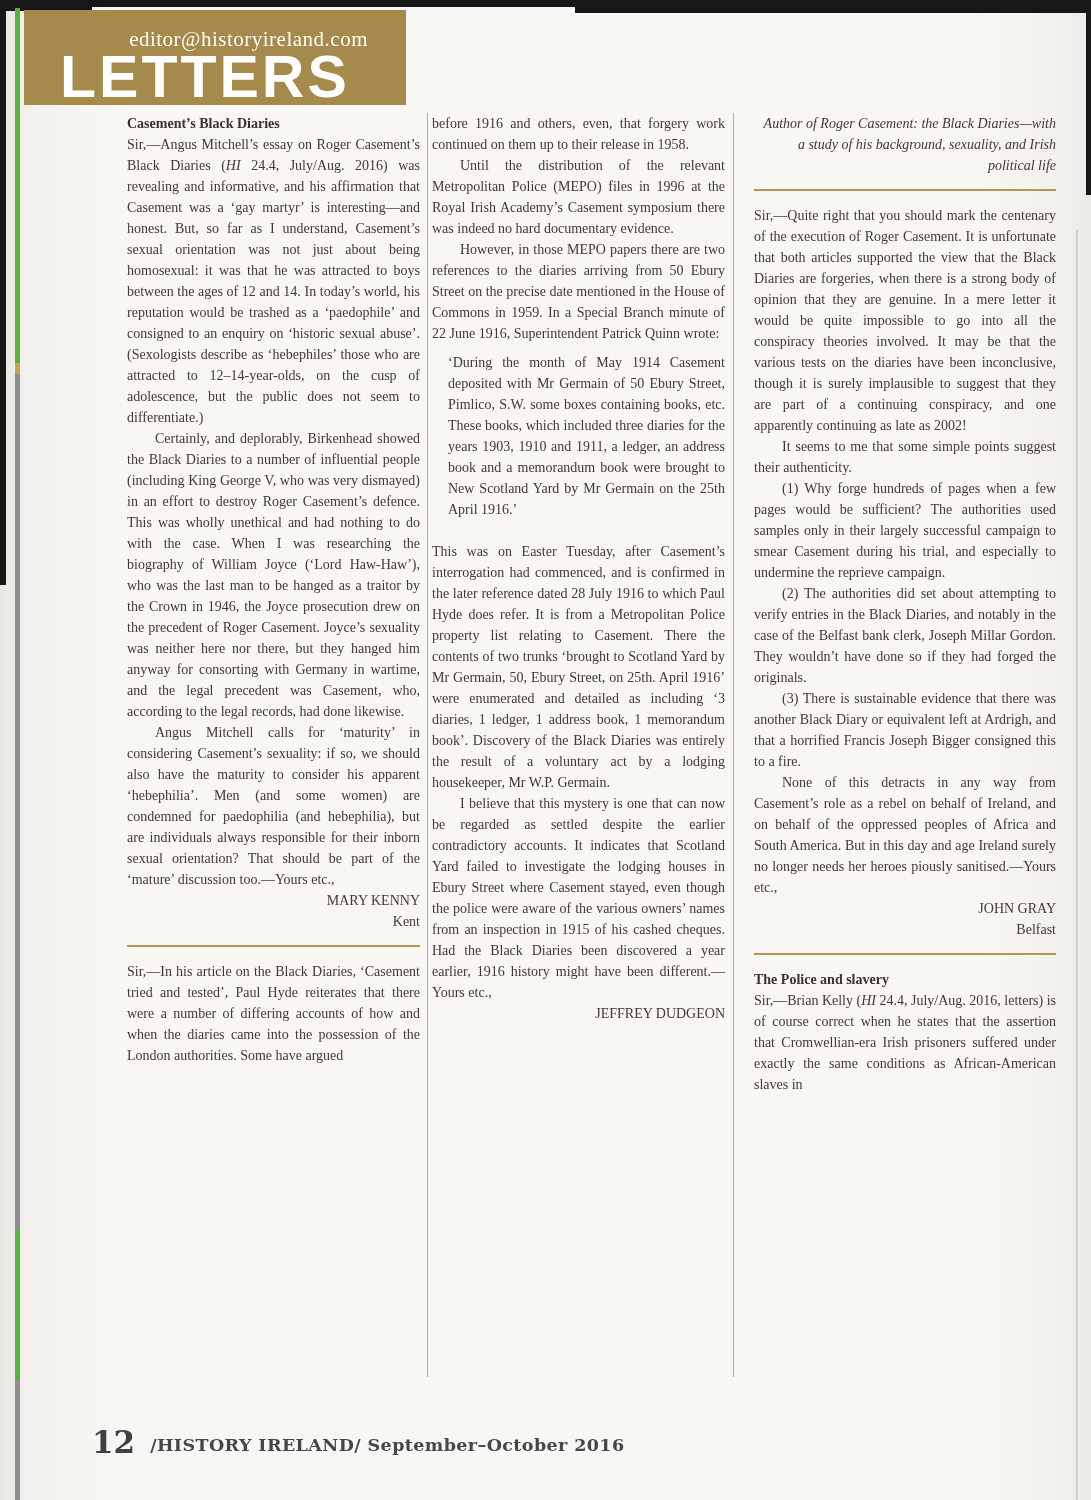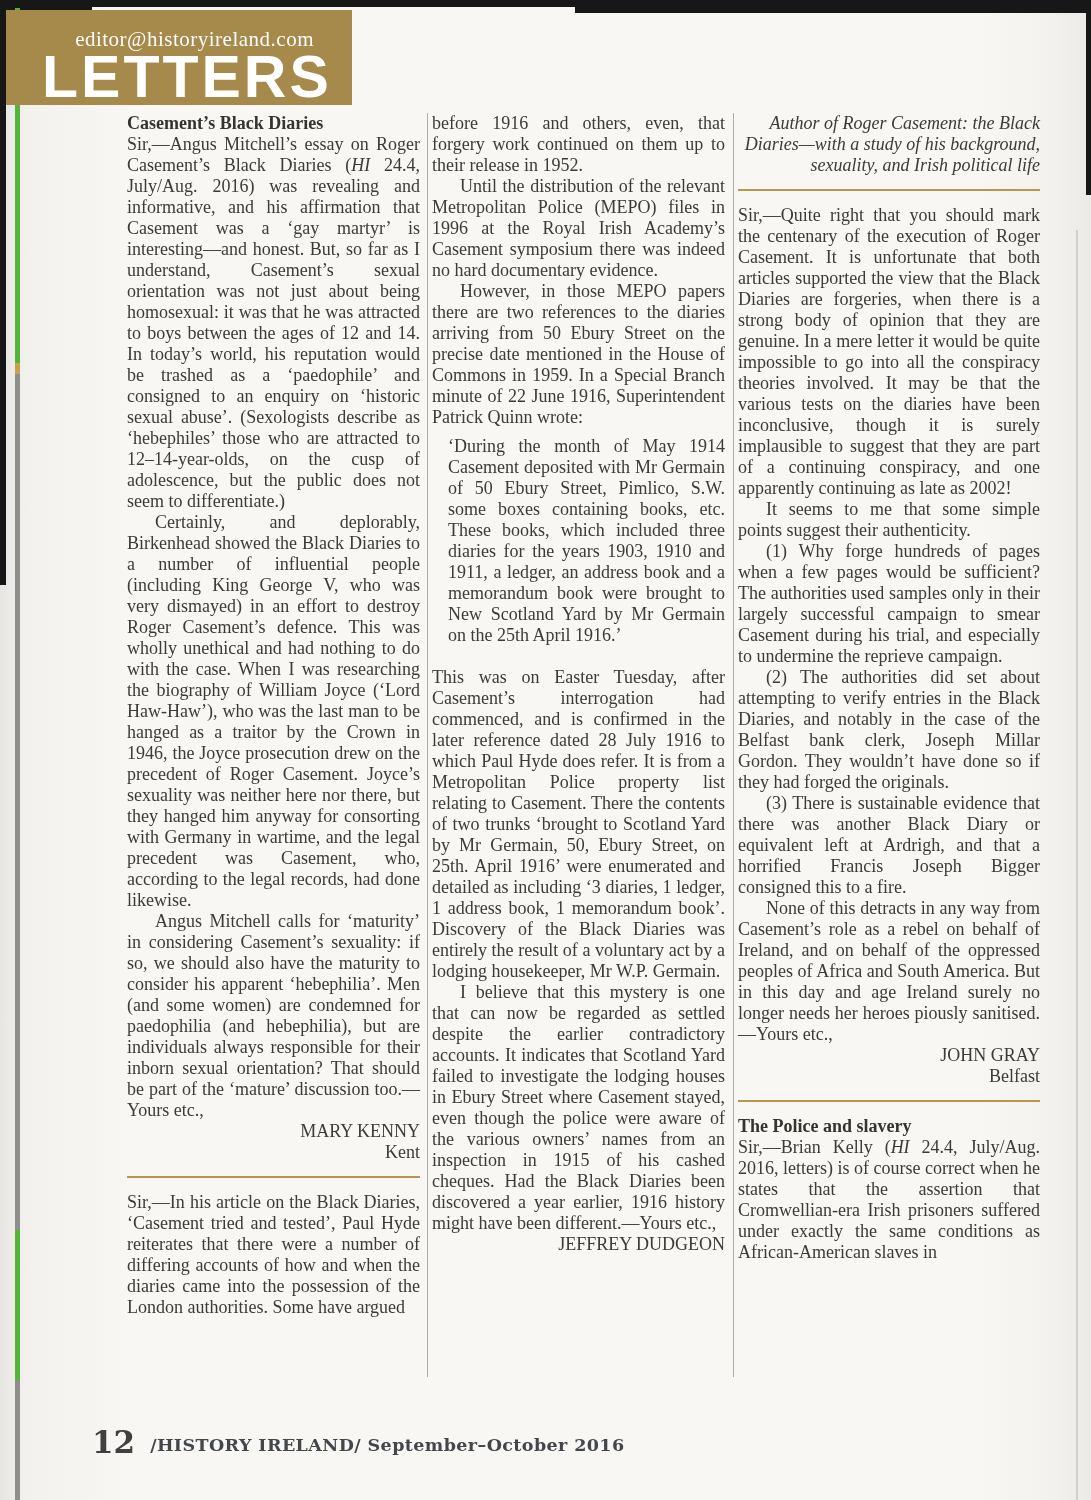--- a/index.html
+++ b/index.html
@@ -18,39 +18,39 @@
   .right-shadow-line{left:1076px;top:230px;width:2px;height:1270px;background:#d2d0cb;}
   .spine{left:15px;width:5px;}
   .spine.s1{top:8px;height:355px;background:var(--spine-green);}
   .spine.s2{top:363px;height:11px;background:var(--spine-gold);}
   .spine.s3{top:374px;height:856px;background:var(--spine-gray);}
   .spine.s4{top:1230px;height:150px;background:var(--spine-green);}
   .spine.s5{top:1380px;height:120px;background:var(--spine-gray);}
 
   
   .banner{
-    position:absolute;left:6px;top:10px;width:346px;height:95px;
+    position:absolute;left:24px;top:10px;width:382px;height:95px;
     background:var(--banner-gold);
   }
   .banner .email{
     position:absolute;top:17px;right:38px;
     color:#fdfdfb;font-size:21px;letter-spacing:.5px;
     font-family:"Liberation Serif",serif;
   }
   .banner .title{
     position:absolute;left:36px;bottom:-2px;
     color:#ffffff;font-family:Liberation Sans, sans-serif;font-weight:bold;
     font-size:59px;letter-spacing:3px;line-height:1;
   }
 
   
-  .col{position:absolute;top:113px;color:var(--ink);font-size:18px;line-height:21px;text-align:justify;}
+  .col{position:absolute;top:113px;color:var(--ink);font-size:14px;line-height:21px;text-align:justify;}
   #col1{left:127px;width:293px;}
   #col2{left:432px;width:293px;}
-  #col3{left:738px;width:302px;}
+  #col3{left:754px;width:302px;}
   .divider{position:absolute;top:113px;width:1px;height:1264px;background:#aeaca7;}
   .divider.d1{left:427px;}
   .divider.d2{left:733px;}
 
   .heading{font-weight:bold;color:#37332e;}
   .para{margin:0;}
   .para.indent{text-indent:28px;}
   .quote{margin:8px 0 21px 16px;}
   .credit{font-style:italic;text-align:right;}
   .sig{text-align:right;}
@@ -88,21 +88,21 @@
 <div class="col" id="col1">
     <div class="heading">Casement’s Black Diaries</div>
     <div class="para">Sir,—Angus Mitchell’s essay on Roger Casement’s Black Diaries (<i>HI</i> 24.4, July/Aug. 2016) was revealing and informative, and his affirmation that Casement was a ‘gay martyr’ is interesting—and honest. But, so far as I understand, Casement’s sexual orientation was not just about being homosexual: it was that he was attracted to boys between the ages of 12 and 14. In today’s world, his reputation would be trashed as a ‘paedophile’ and consigned to an enquiry on ‘historic sexual abuse’. (Sexologists describe as ‘hebephiles’ those who are attracted to 12–14-year-olds, on the cusp of adolescence, but the public does not seem to differentiate.)</div>
     <div class="para indent">Certainly, and deplorably, Birkenhead showed the Black Diaries to a number of influential people (including King George V, who was very dismayed) in an effort to destroy Roger Casement’s defence. This was wholly unethical and had nothing to do with the case. When I was researching the biography of William Joyce (‘Lord Haw-Haw’), who was the last man to be hanged as a traitor by the Crown in 1946, the Joyce prosecution drew on the precedent of Roger Casement. Joyce’s sexuality was neither here nor there, but they hanged him anyway for consorting with Germany in wartime, and the legal precedent was Casement, who, according to the legal records, had done likewise.</div>
     <div class="para indent">Angus Mitchell calls for ‘maturity’ in considering Casement’s sexuality: if so, we should also have the maturity to consider his apparent ‘hebephilia’. Men (and some women) are condemned for paedophilia (and hebephilia), but are individuals always responsible for their inborn sexual orientation? That should be part of the ‘mature’ discussion too.—Yours etc.,</div>
     <div class="sig">MARY KENNY<br>Kent</div>
     <div class="rule"></div>
     <div class="para">Sir,—In his article on the Black Diaries, ‘Casement tried and tested’, Paul Hyde reiterates that there were a number of differing accounts of how and when the diaries came into the possession of the London authorities. Some have argued</div>
   </div>
 <div class="col" id="col2">
-    <div class="para">before 1916 and others, even, that forgery work continued on them up to their release in 1952.</div>
+    <div class="para">before 1916 and others, even, that forgery work continued on them up to their release in 1958.</div>
     <div class="para indent">Until the distribution of the relevant Metropolitan Police (MEPO) files in 1996 at the Royal Irish Academy’s Casement symposium there was indeed no hard documentary evidence.</div>
     <div class="para indent">However, in those MEPO papers there are two references to the diaries arriving from 50 Ebury Street on the precise date mentioned in the House of Commons in 1959. In a Special Branch minute of 22 June 1916, Superintendent Patrick Quinn wrote:</div>
     <div class="quote">‘During the month of May 1914 Casement deposited with Mr Germain of 50 Ebury Street, Pimlico, S.W. some boxes containing books, etc. These books, which included three diaries for the years 1903, 1910 and 1911, a ledger, an address book and a memorandum book were brought to New Scotland Yard by Mr Germain on the 25th April 1916.’</div>
     <div class="para">This was on Easter Tuesday, after Casement’s interrogation had commenced, and is confirmed in the later reference dated 28 July 1916 to which Paul Hyde does refer. It is from a Metropolitan Police property list relating to Casement. There the contents of two trunks ‘brought to Scotland Yard by Mr Germain, 50, Ebury Street, on 25th. April 1916’ were enumerated and detailed as including ‘3 diaries, 1 ledger, 1 address book, 1 memorandum book’. Discovery of the Black Diaries was entirely the result of a voluntary act by a lodging housekeeper, Mr W.P. Germain.</div>
     <div class="para indent">I believe that this mystery is one that can now be regarded as settled despite the earlier contradictory accounts. It indicates that Scotland Yard failed to investigate the lodging houses in Ebury Street where Casement stayed, even though the police were aware of the various owners’ names from an inspection in 1915 of his cashed cheques. Had the Black Diaries been discovered a year earlier, 1916 history might have been different.—Yours etc.,</div>
     <div class="sig">JEFFREY DUDGEON</div>
   </div>
 <div class="col" id="col3">
     <div class="credit">Author of <i>Roger Casement: the Black Diaries—with a study of his background, sexuality, and Irish political life</i></div>
     <div class="rule"></div>

